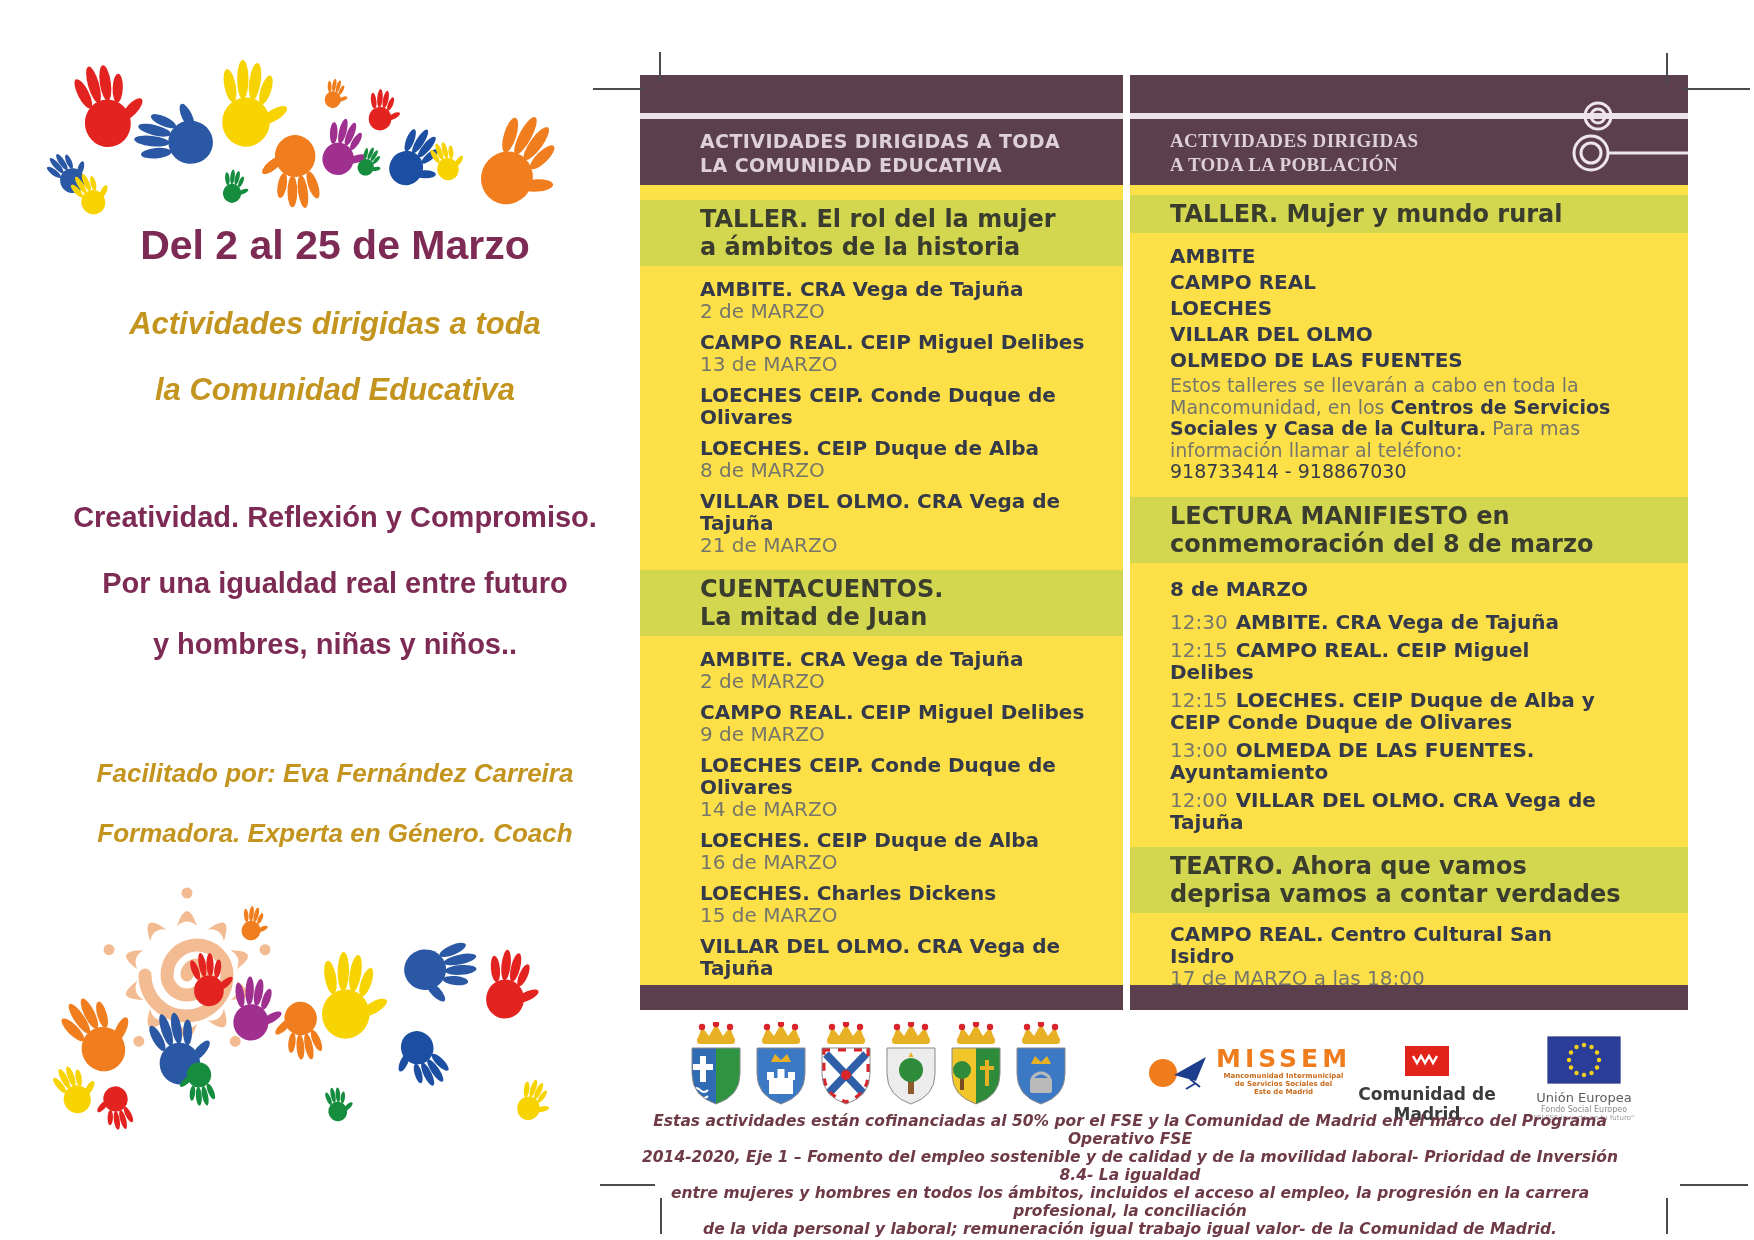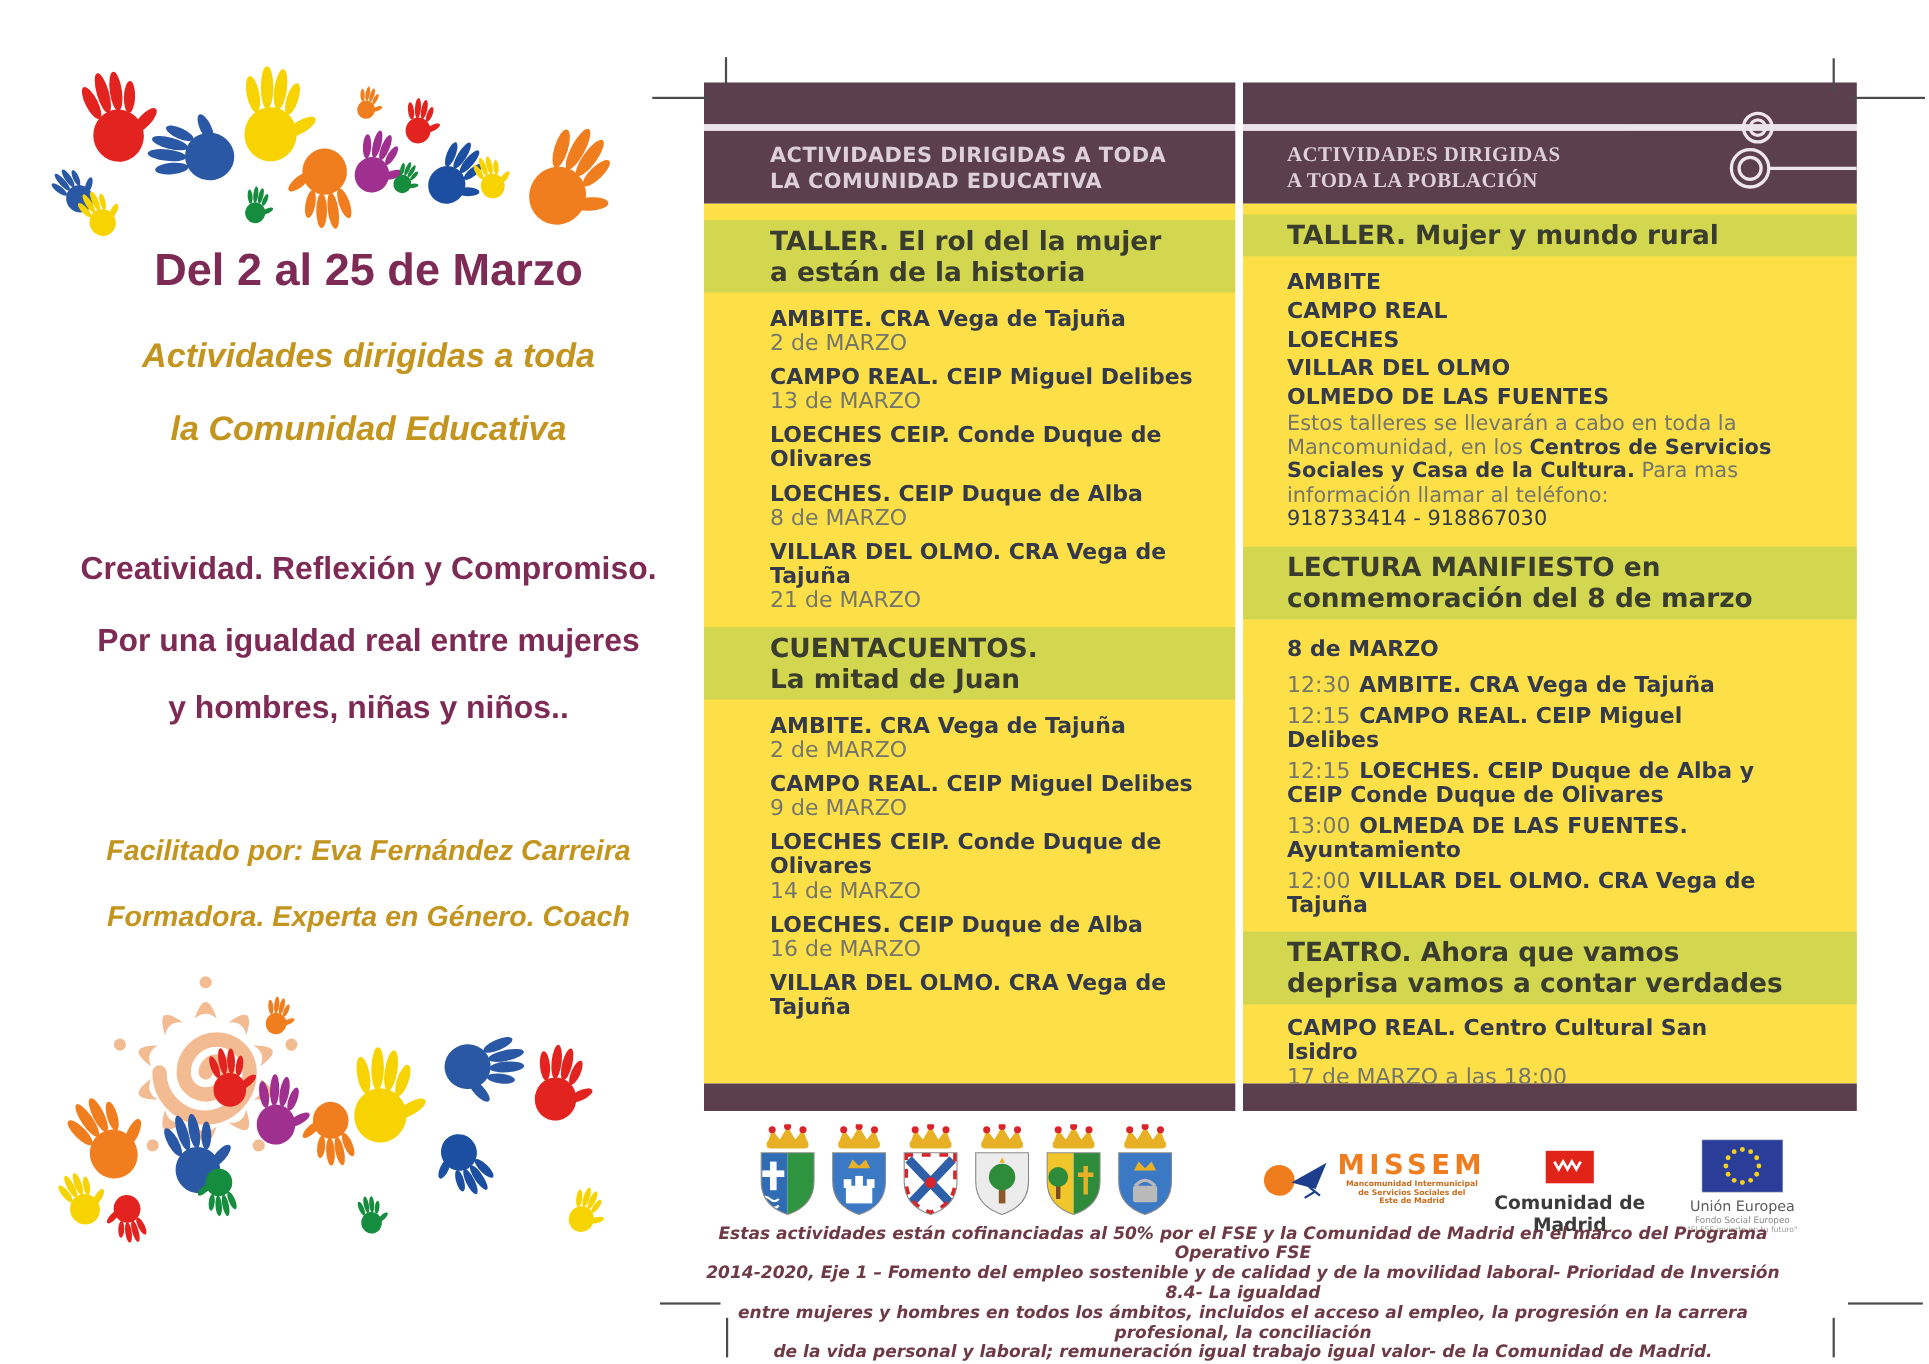--- a/index.html
+++ b/index.html
@@ -177,36 +177,36 @@
       <use href="#hand" fill="#168c3f" transform="translate(337 1106) rotate(-8) scale(0.35)"></use>
       <use href="#hand" fill="#1c4fa1" transform="translate(422 1056) rotate(150) scale(0.60)"></use>
       <use href="#hand" fill="#f6d301" transform="translate(531 1102) rotate(22) scale(0.42)"></use>
     </g>
   </svg>
 
   <div class="lp-text lp-title">Del 2 al 25 de Marzo</div>
   <div class="lp-text lp-gold lp-sub1">Actividades dirigidas a toda</div>
   <div class="lp-text lp-gold lp-sub2">la Comunidad Educativa</div>
   <div class="lp-text lp-plum lp-tag1">Creatividad. Reflexión y Compromiso.</div>
-  <div class="lp-text lp-plum lp-tag2">Por una igualdad real entre mujeres</div>
+  <div class="lp-text lp-plum lp-tag2">Por una igualdad real entre futuro</div>
   <div class="lp-text lp-plum lp-tag3">y hombres, niñas y niños..</div>
   <div class="lp-text lp-gold lp-fac lp-fac1">Facilitado por: Eva Fernández Carreira</div>
   <div class="lp-text lp-gold lp-fac lp-fac2">Formadora. Experta en Género. Coach</div>
 
   <div class="col col1">
     <div class="col-topbar"></div>
     <div class="col-sep"></div>
     <div class="col-header">
       <div>ACTIVIDADES DIRIGIDAS A TODA</div>
       <div>LA COMUNIDAD EDUCATIVA</div>
     </div>
     <div class="col-body">
       <div class="sec-bar" style="margin-top:15px">
         <div>TALLER. El rol del la mujer</div>
-        <div>a están de la historia</div>
+        <div>a ámbitos de la historia</div>
       </div>
       <div class="c1-list">
         <div class="event">
           <div class="place">AMBITE. CRA Vega de Tajuña</div>
           <div class="date">2 de MARZO</div>
         </div>
         <div class="event">
           <div class="place">CAMPO REAL. CEIP Miguel Delibes</div>
           <div class="date">13 de MARZO</div>
         </div>
@@ -235,20 +235,24 @@
           <div class="place">CAMPO REAL. CEIP Miguel Delibes</div>
           <div class="date">9 de MARZO</div>
         </div>
         <div class="event">
           <div class="place">LOECHES CEIP. Conde Duque de Olivares</div>
           <div class="date">14 de MARZO</div>
         </div>
         <div class="event">
           <div class="place">LOECHES. CEIP Duque de Alba</div>
           <div class="date">16 de MARZO</div>
+        </div>
+        <div class="event">
+          <div class="place">LOECHES. Charles Dickens</div>
+          <div class="date">15 de MARZO</div>
         </div>
         <div class="event">
           <div class="place">VILLAR DEL OLMO. CRA Vega de Tajuña</div>
 
         </div>
       </div>
     </div>
     <div class="col-footerbar"></div>
   </div>
 

